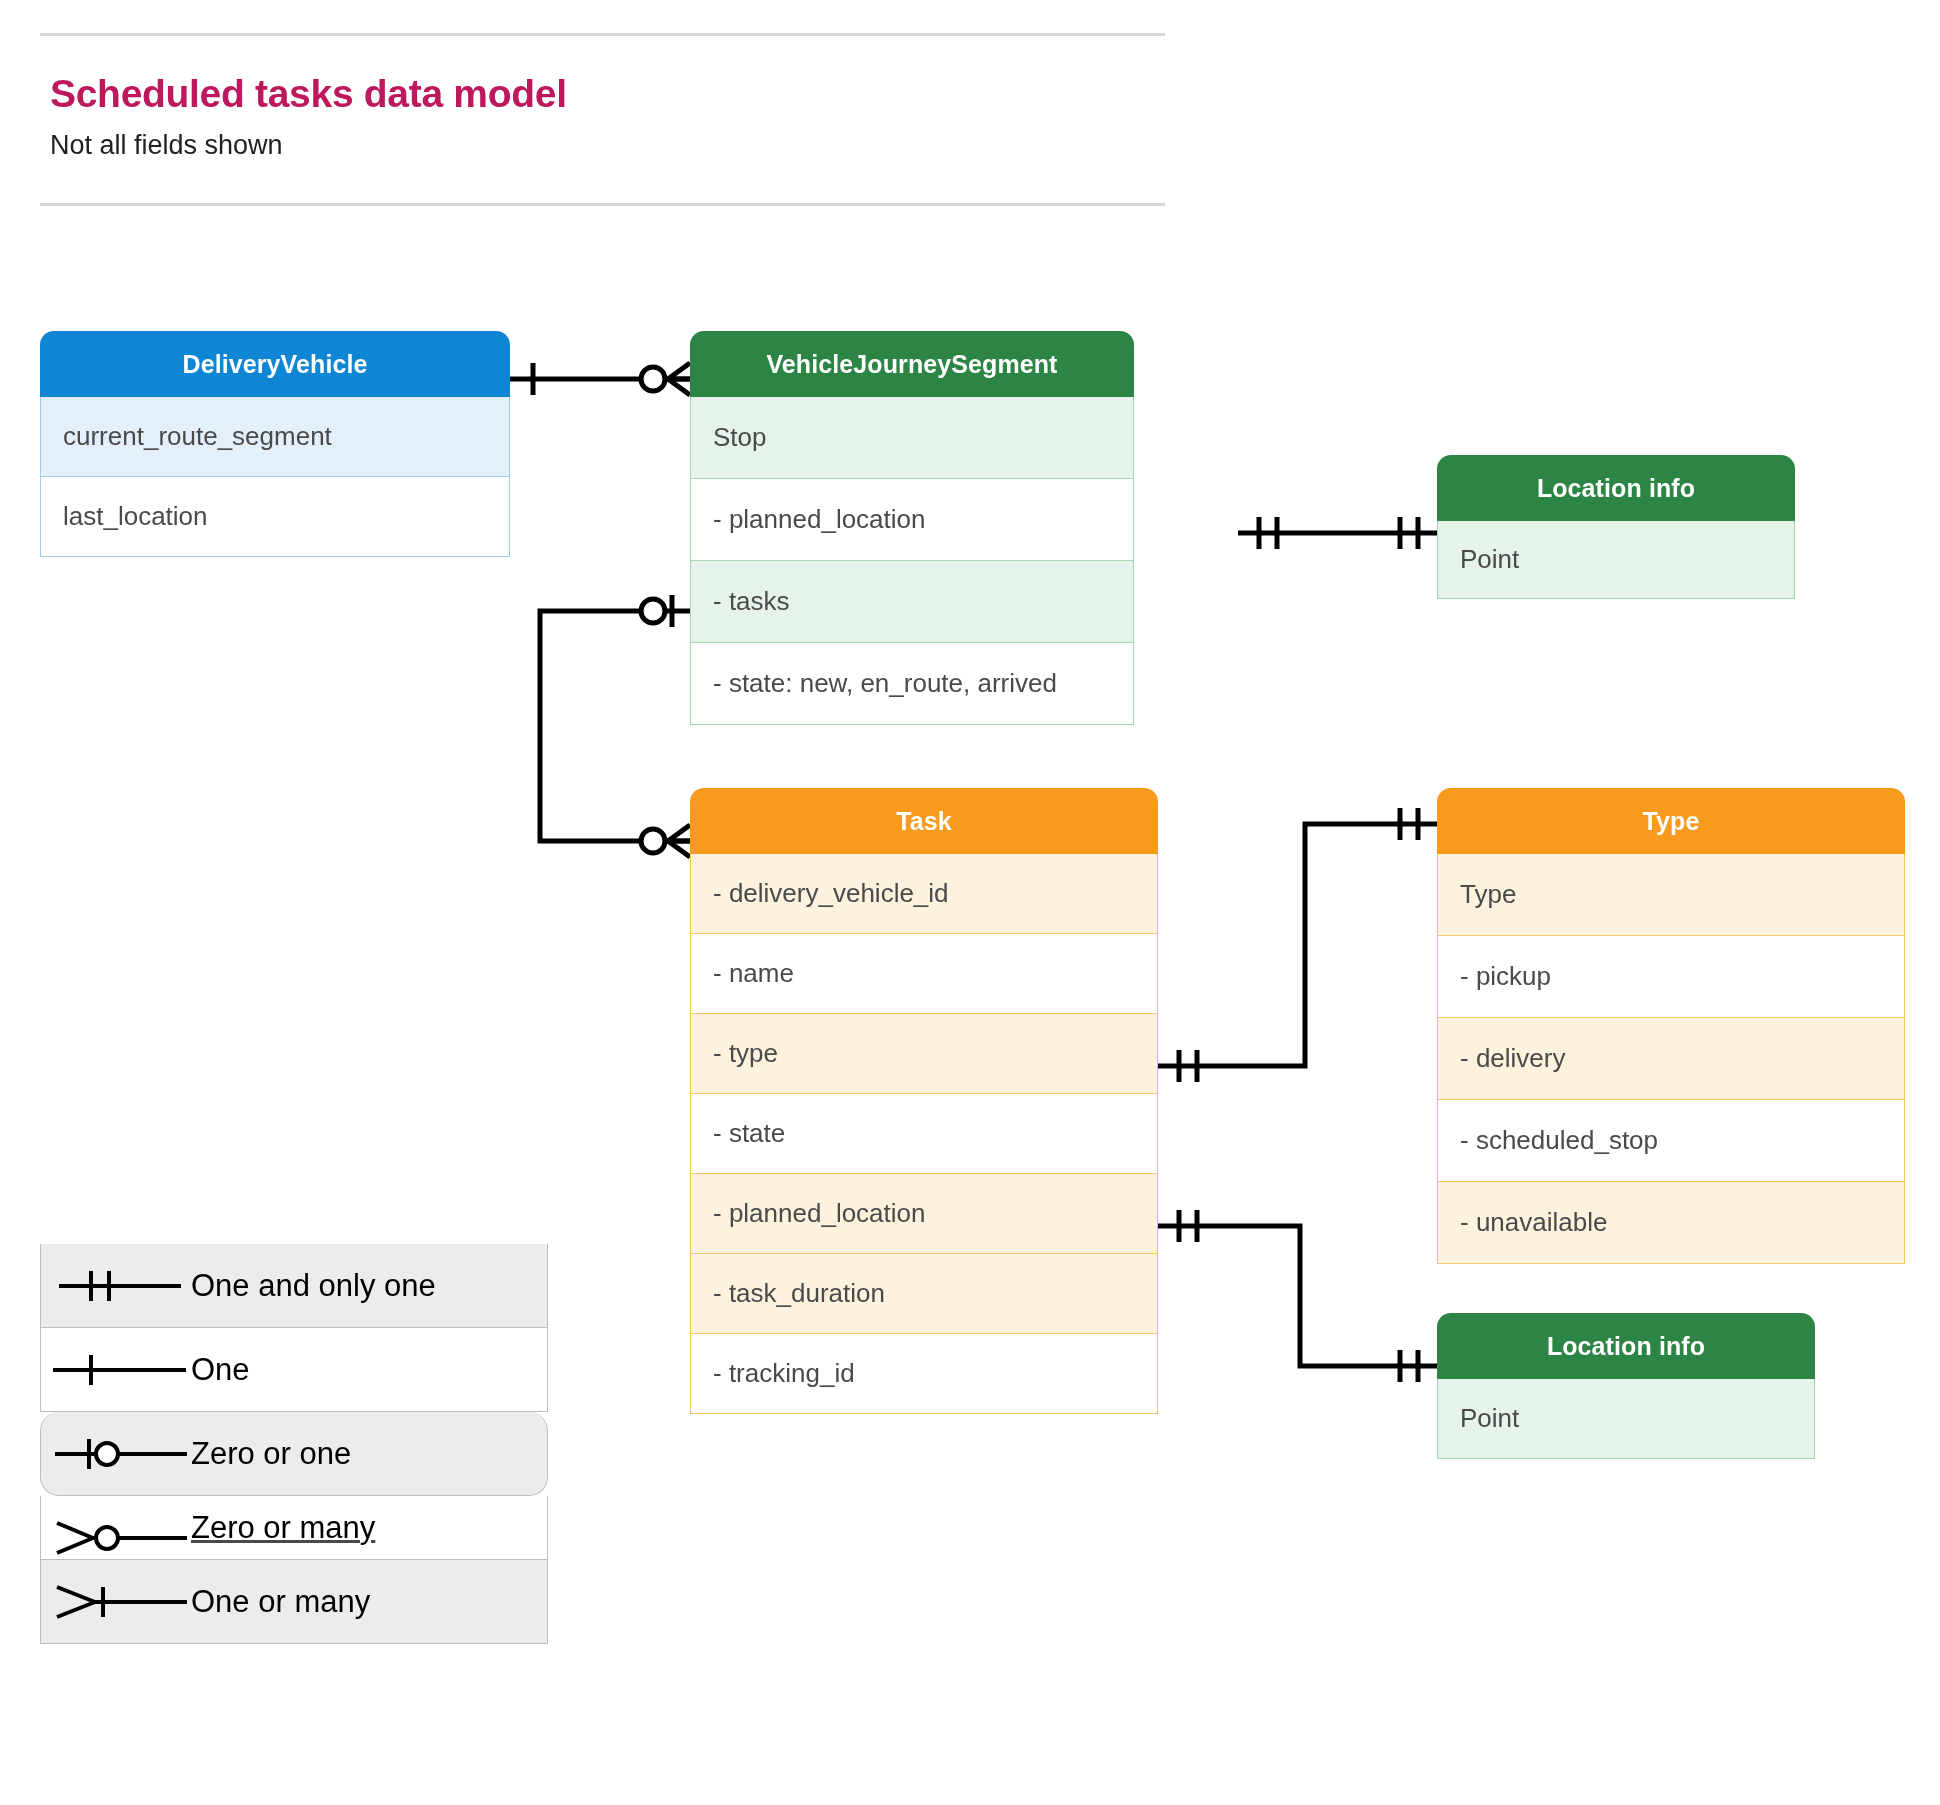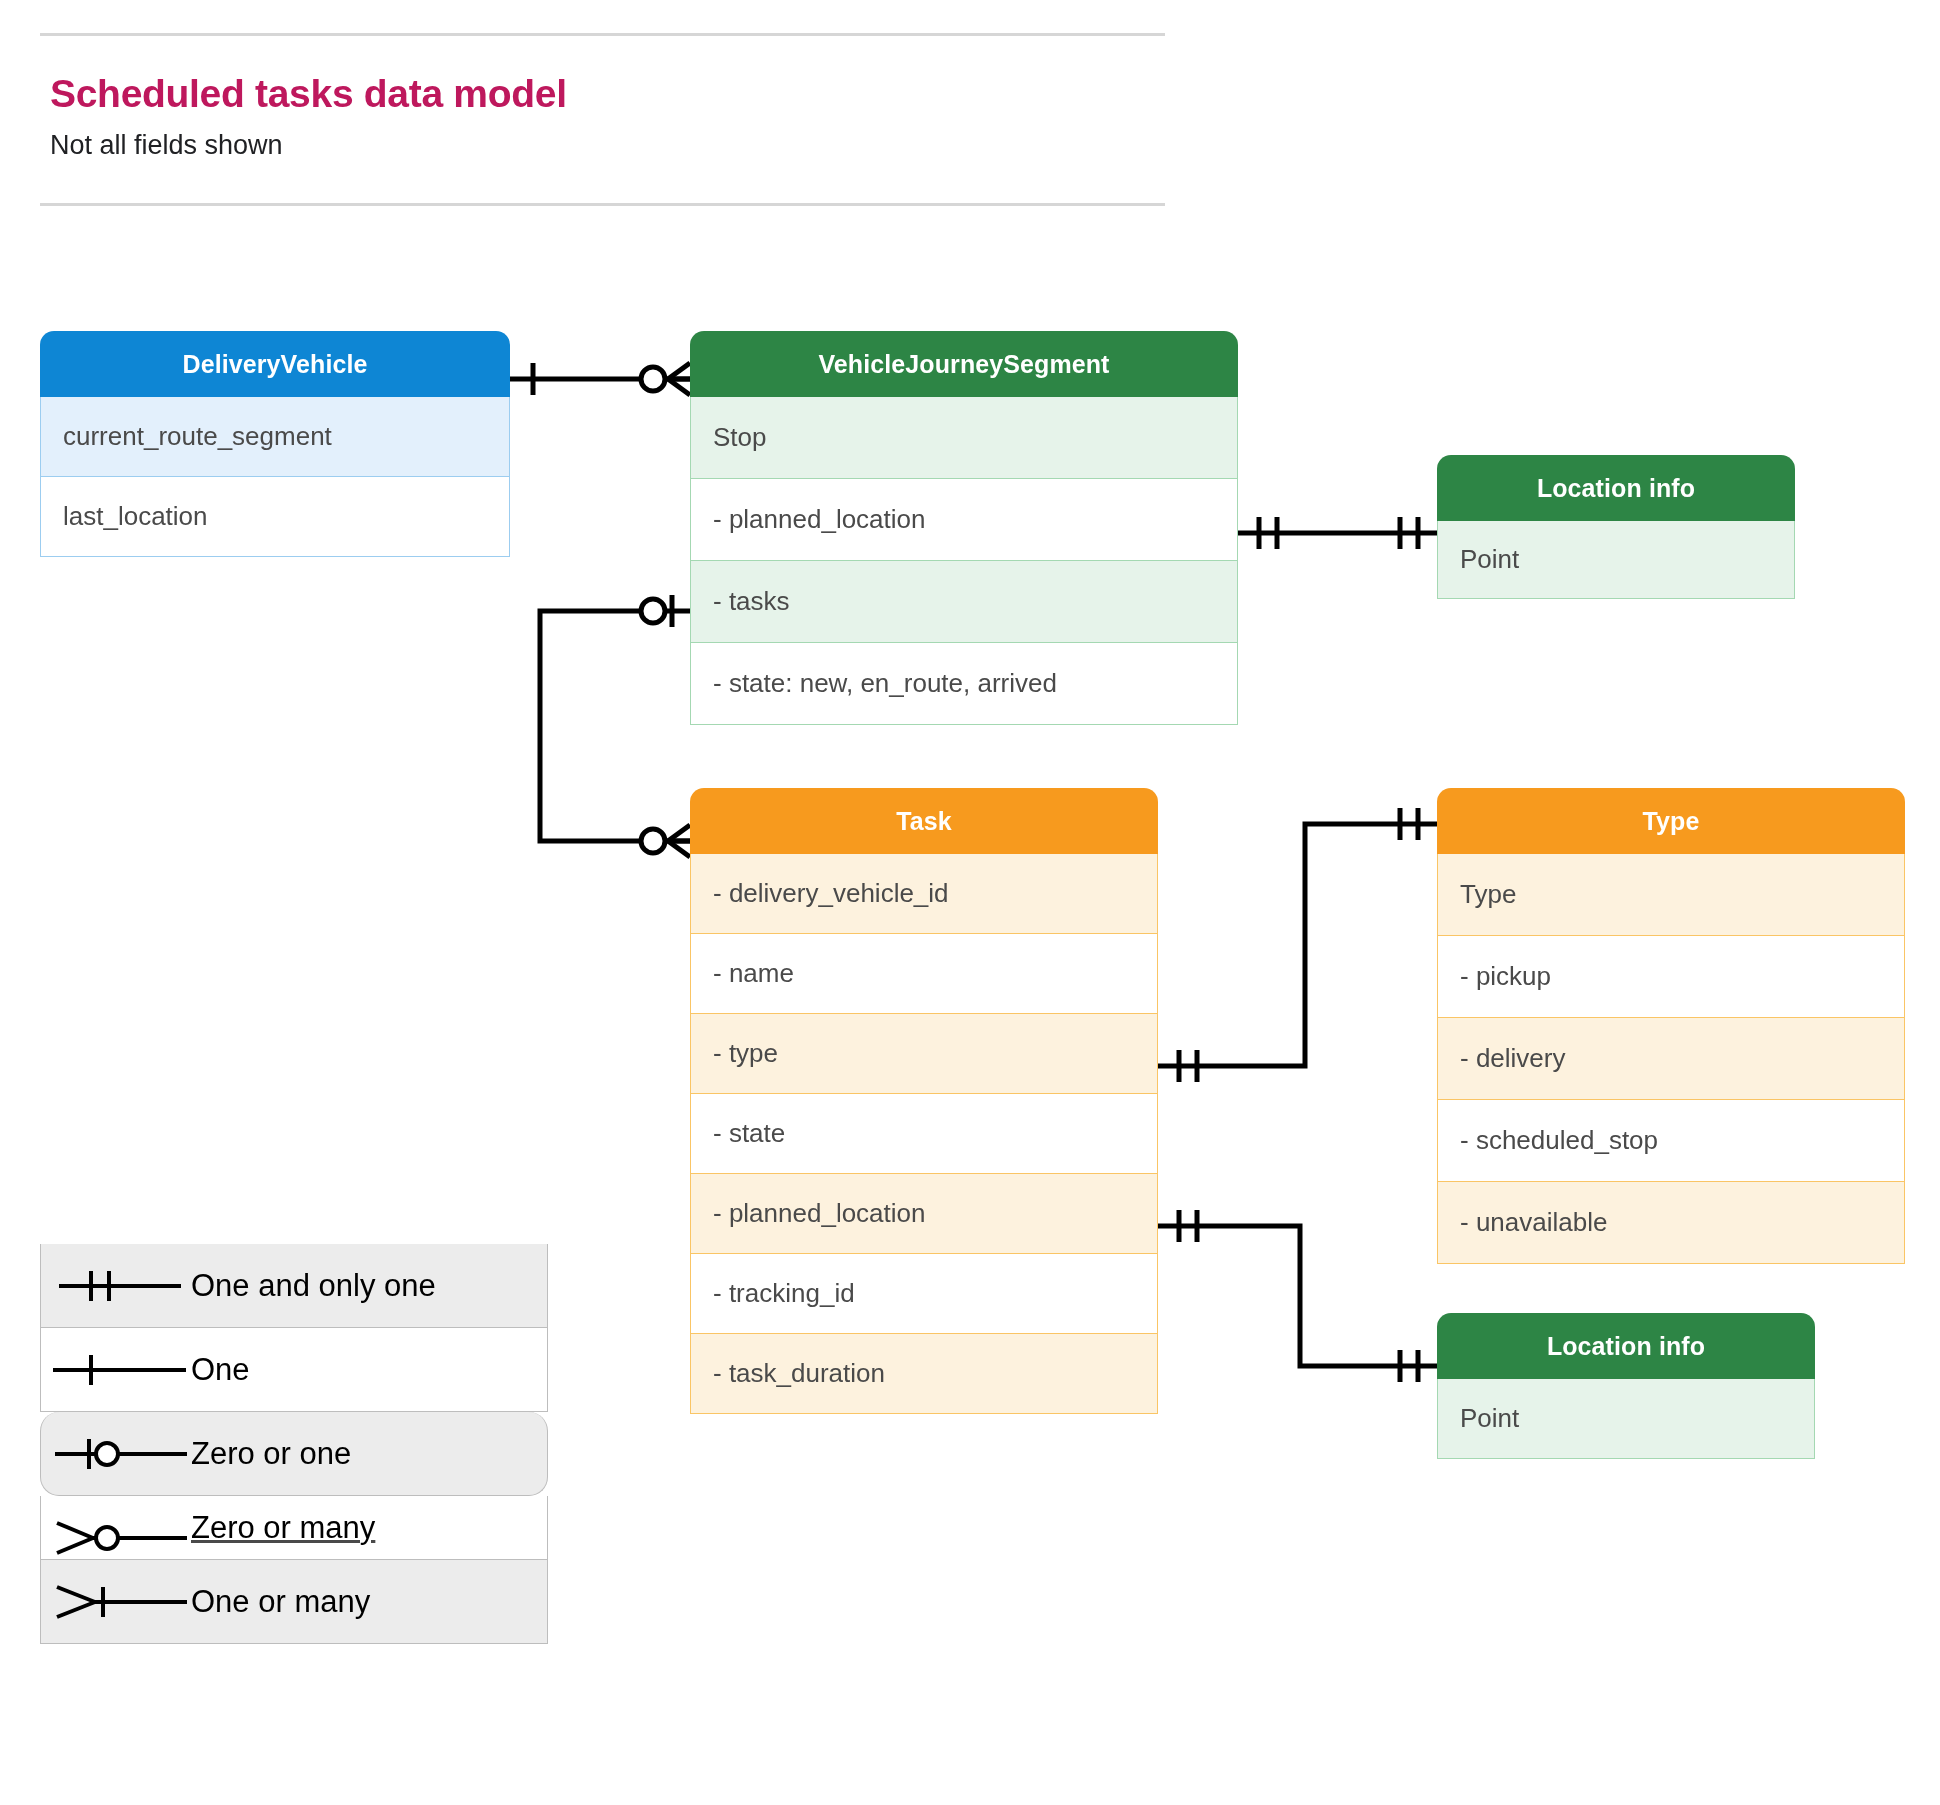--- a/index.html
+++ b/index.html
@@ -174,21 +174,21 @@
   <div class="entity th-blue" id="ent-dv" style="left:40px; top:331px; width:470px;">
     <div class="ent-head" style="height:66px;">DeliveryVehicle</div>
     <div class="ent-row alt" style="height:80px;">
       <span class="txt">current_route_segment</span>
     </div>
     <div class="ent-row" style="height:80px;">
       <span class="txt">last_location</span>
     </div>
   </div>
 
-  <div class="entity th-green" id="ent-vjs" style="left:690px; top:331px; width:548px;">
+  <div class="entity th-green" id="ent-vjs" style="left:690px; top:331px; width:444px;">
     <div class="ent-head" style="height:66px;">VehicleJourneySegment</div>
     <div class="ent-row alt" style="height:82px;">
       <span class="txt">Stop</span>
     </div>
     <div class="ent-row" style="height:82px;">
       <span class="txt">-  planned_location</span>
     </div>
     <div class="ent-row alt" style="height:82px;">
       <span class="txt">- tasks</span>
     </div>
@@ -214,25 +214,25 @@
     </div>
     <div class="ent-row alt" style="height:80px;">
       <span class="txt">- type</span>
     </div>
     <div class="ent-row" style="height:80px;">
       <span class="txt">- state</span>
     </div>
     <div class="ent-row alt" style="height:80px;">
       <span class="txt">- planned_location</span>
     </div>
+    <div class="ent-row alt" style="height:80px;">
+      <span class="txt">- task_duration</span>
+    </div>
     <div class="ent-row" style="height:80px;">
       <span class="txt">- tracking_id</span>
-    </div>
-    <div class="ent-row alt" style="height:80px;">
-      <span class="txt">- task_duration</span>
     </div>
   </div>
 
   <div class="entity th-orange" id="ent-type" style="left:1437px; top:788px; width:468px;">
     <div class="ent-head" style="height:66px;">Type</div>
     <div class="ent-row alt" style="height:82px;">
       <span class="txt">Type</span>
     </div>
     <div class="ent-row" style="height:82px;">
       <span class="txt">-   pickup</span>

